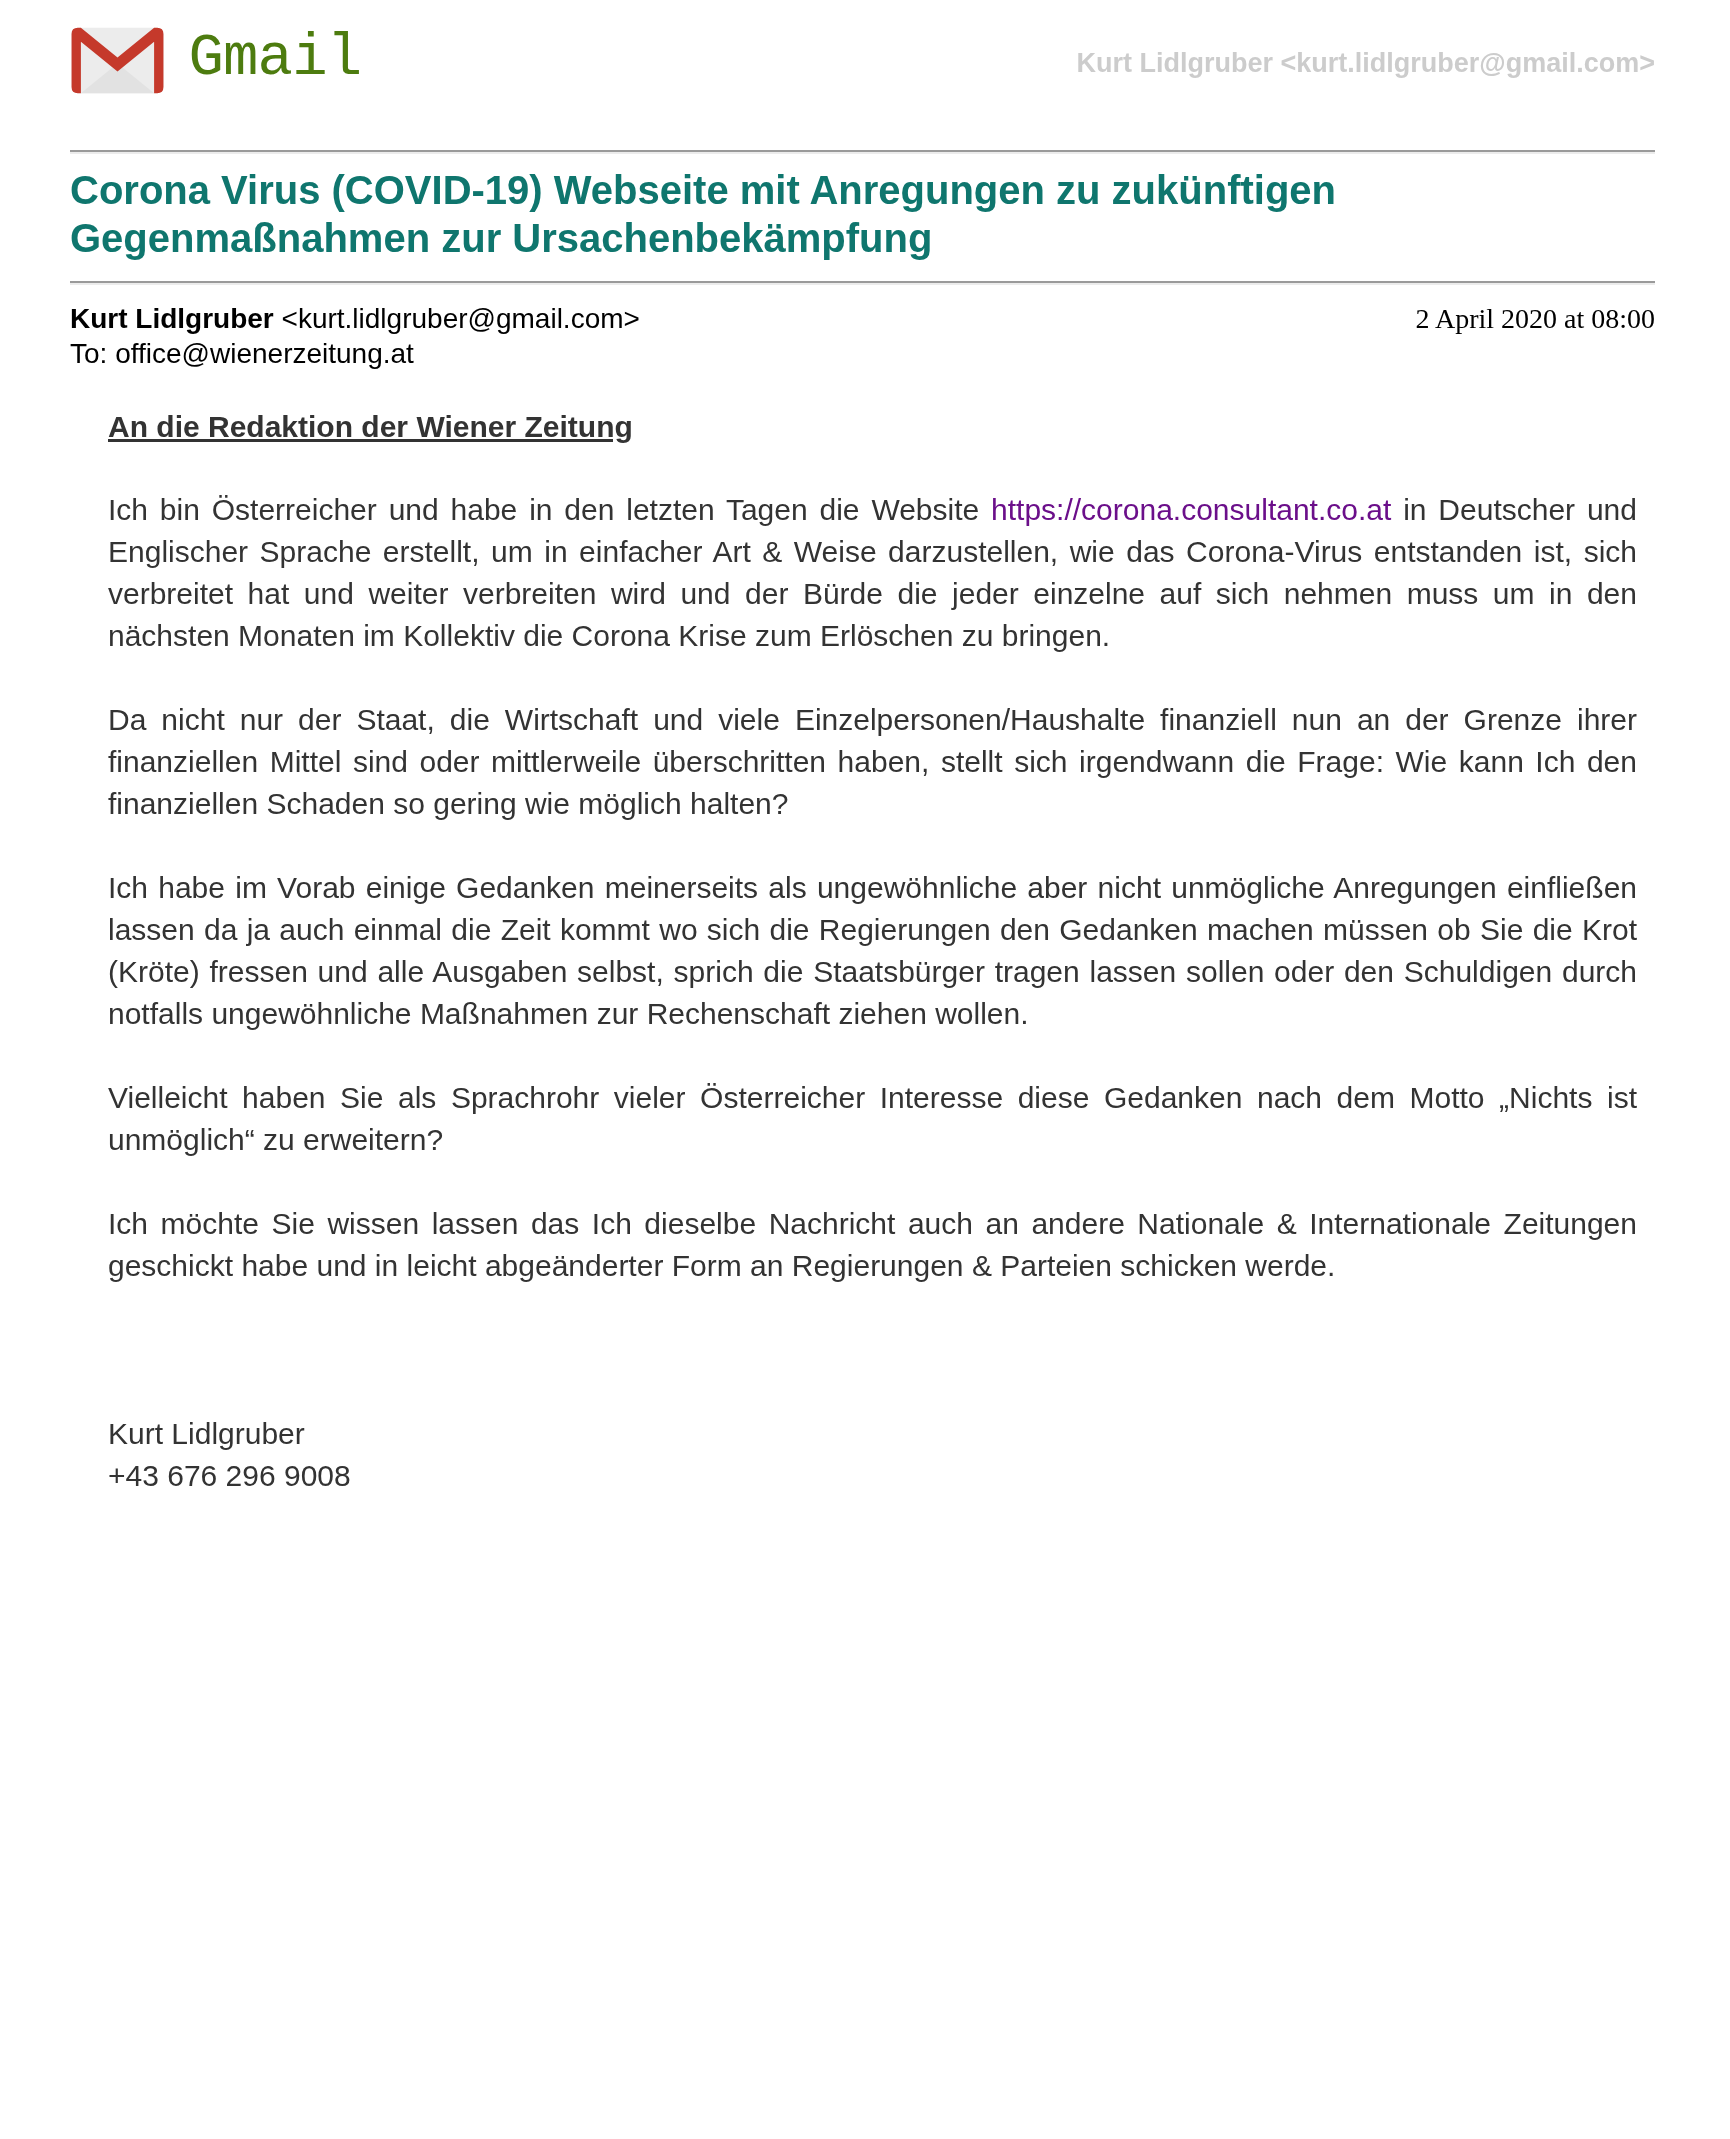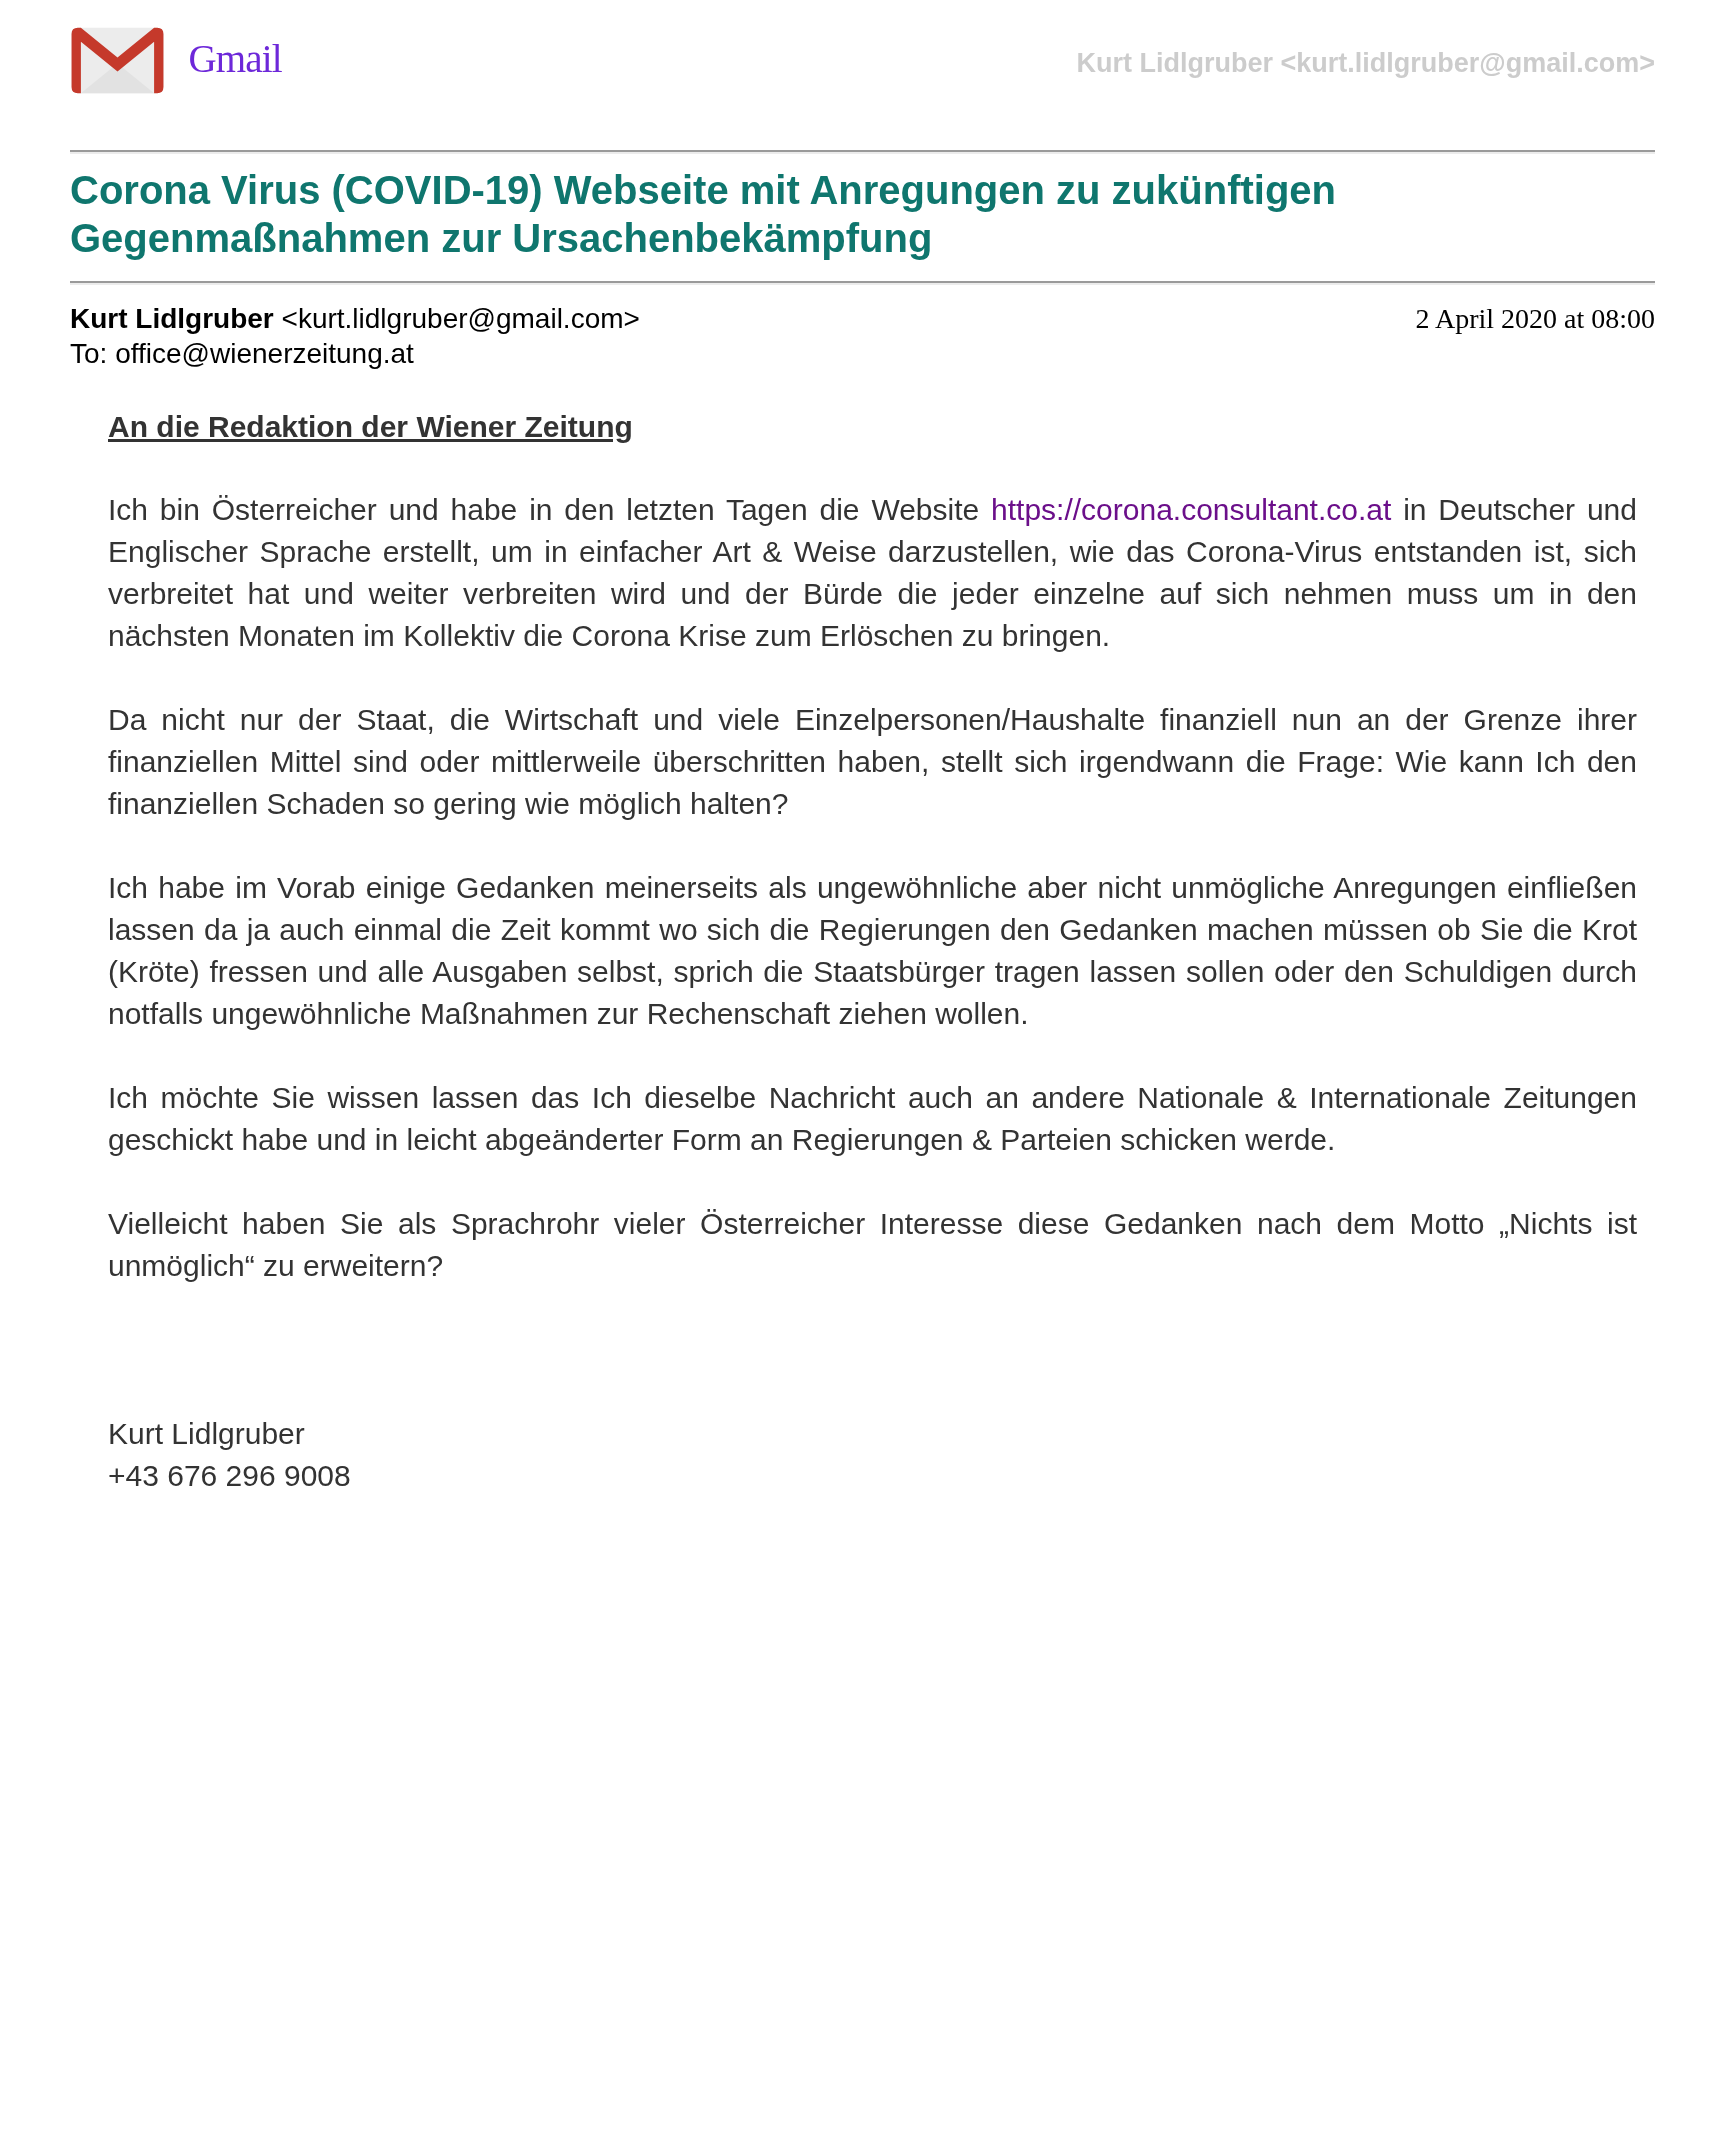--- a/index.html
+++ b/index.html
@@ -31,23 +31,23 @@
       top: 26px;
       display: flex;
       align-items: center;
     }
     .logo-mark {
       width: 95px;
       height: 69px;
     }
     .logo-word {
       margin-left: 23.4px;
-      font-family: Liberation Serif, serif;
-      font-size: 39px;
-      color: #6d28d9;
+      font-family: Liberation Mono, monospace;
+      font-size: 59px;
+      color: #4d7c0f;
       letter-spacing: -0.8px;
       line-height: 1;
       margin-top: -4.7px;
     }
     .account {
       position: absolute;
       right: 0;
       top: 48px;
       font-size: 27px;
       font-weight: bold;
@@ -141,23 +141,23 @@
 
   <div class="body">
     <div class="greeting">An die Redaktion der Wiener Zeitung</div>
 
     <p class="para"><span>Ich bin Österreicher und habe in den letzten Tagen die Website </span><a class="link">https://corona.consultant.co.at</a><span> in Deutscher und Englischer Sprache erstellt, um in einfacher Art &amp; Weise darzustellen, wie das Corona-Virus entstanden ist, sich verbreitet hat und weiter verbreiten wird und der Bürde die jeder einzelne auf sich nehmen muss um in den nächsten Monaten im Kollektiv die Corona Krise zum Erlöschen zu bringen.</span></p>
 
     <p class="para">Da nicht nur der Staat, die Wirtschaft und viele Einzelpersonen/Haushalte finanziell nun an der Grenze ihrer finanziellen Mittel sind oder mittlerweile überschritten haben, stellt sich irgendwann die Frage: Wie kann Ich den finanziellen Schaden so gering wie möglich halten?</p>
 
     <p class="para">Ich habe im Vorab einige Gedanken meinerseits als ungewöhnliche aber nicht unmögliche Anregungen einfließen lassen da ja auch einmal die Zeit kommt wo sich die Regierungen den Gedanken machen müssen ob Sie die Krot (Kröte) fressen und alle Ausgaben selbst, sprich die Staatsbürger tragen lassen sollen oder den Schuldigen durch notfalls ungewöhnliche Maßnahmen zur Rechenschaft ziehen wollen.</p>
 
+    <p class="para">Vielleicht haben Sie als Sprachrohr vieler Österreicher Interesse diese Gedanken nach dem Motto „Nichts ist unmöglich“ zu erweitern?</p>
+
     <p class="para">Ich möchte Sie wissen lassen das Ich dieselbe Nachricht auch an andere Nationale &amp; Internationale Zeitungen geschickt habe und in leicht abgeänderter Form an Regierungen &amp; Parteien schicken werde.</p>
-
-    <p class="para">Vielleicht haben Sie als Sprachrohr vieler Österreicher Interesse diese Gedanken nach dem Motto „Nichts ist unmöglich“ zu erweitern?</p>
 
     <div class="spacer"></div>
 
     <div class="spacer"></div>
     <div>Kurt Lidlgruber</div>
     <div>+43 676 296 9008</div>
   </div>
 
 </div>
 

